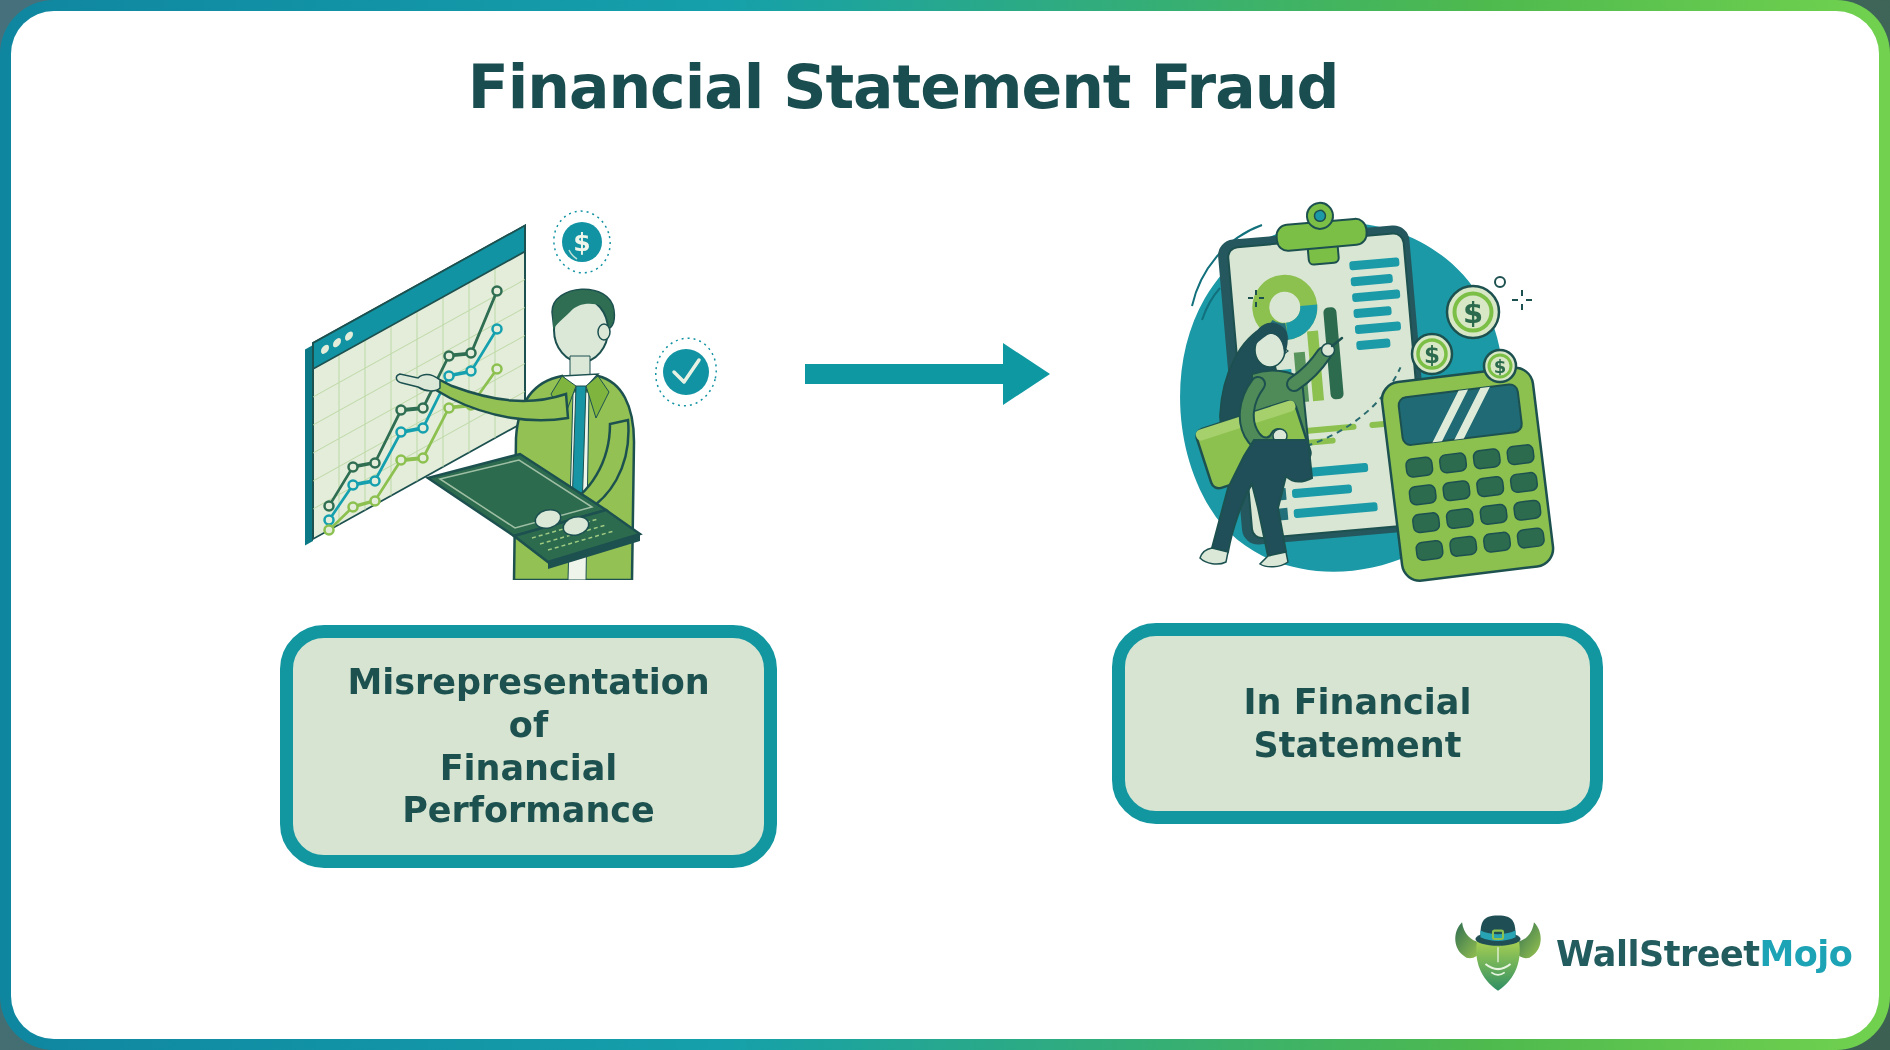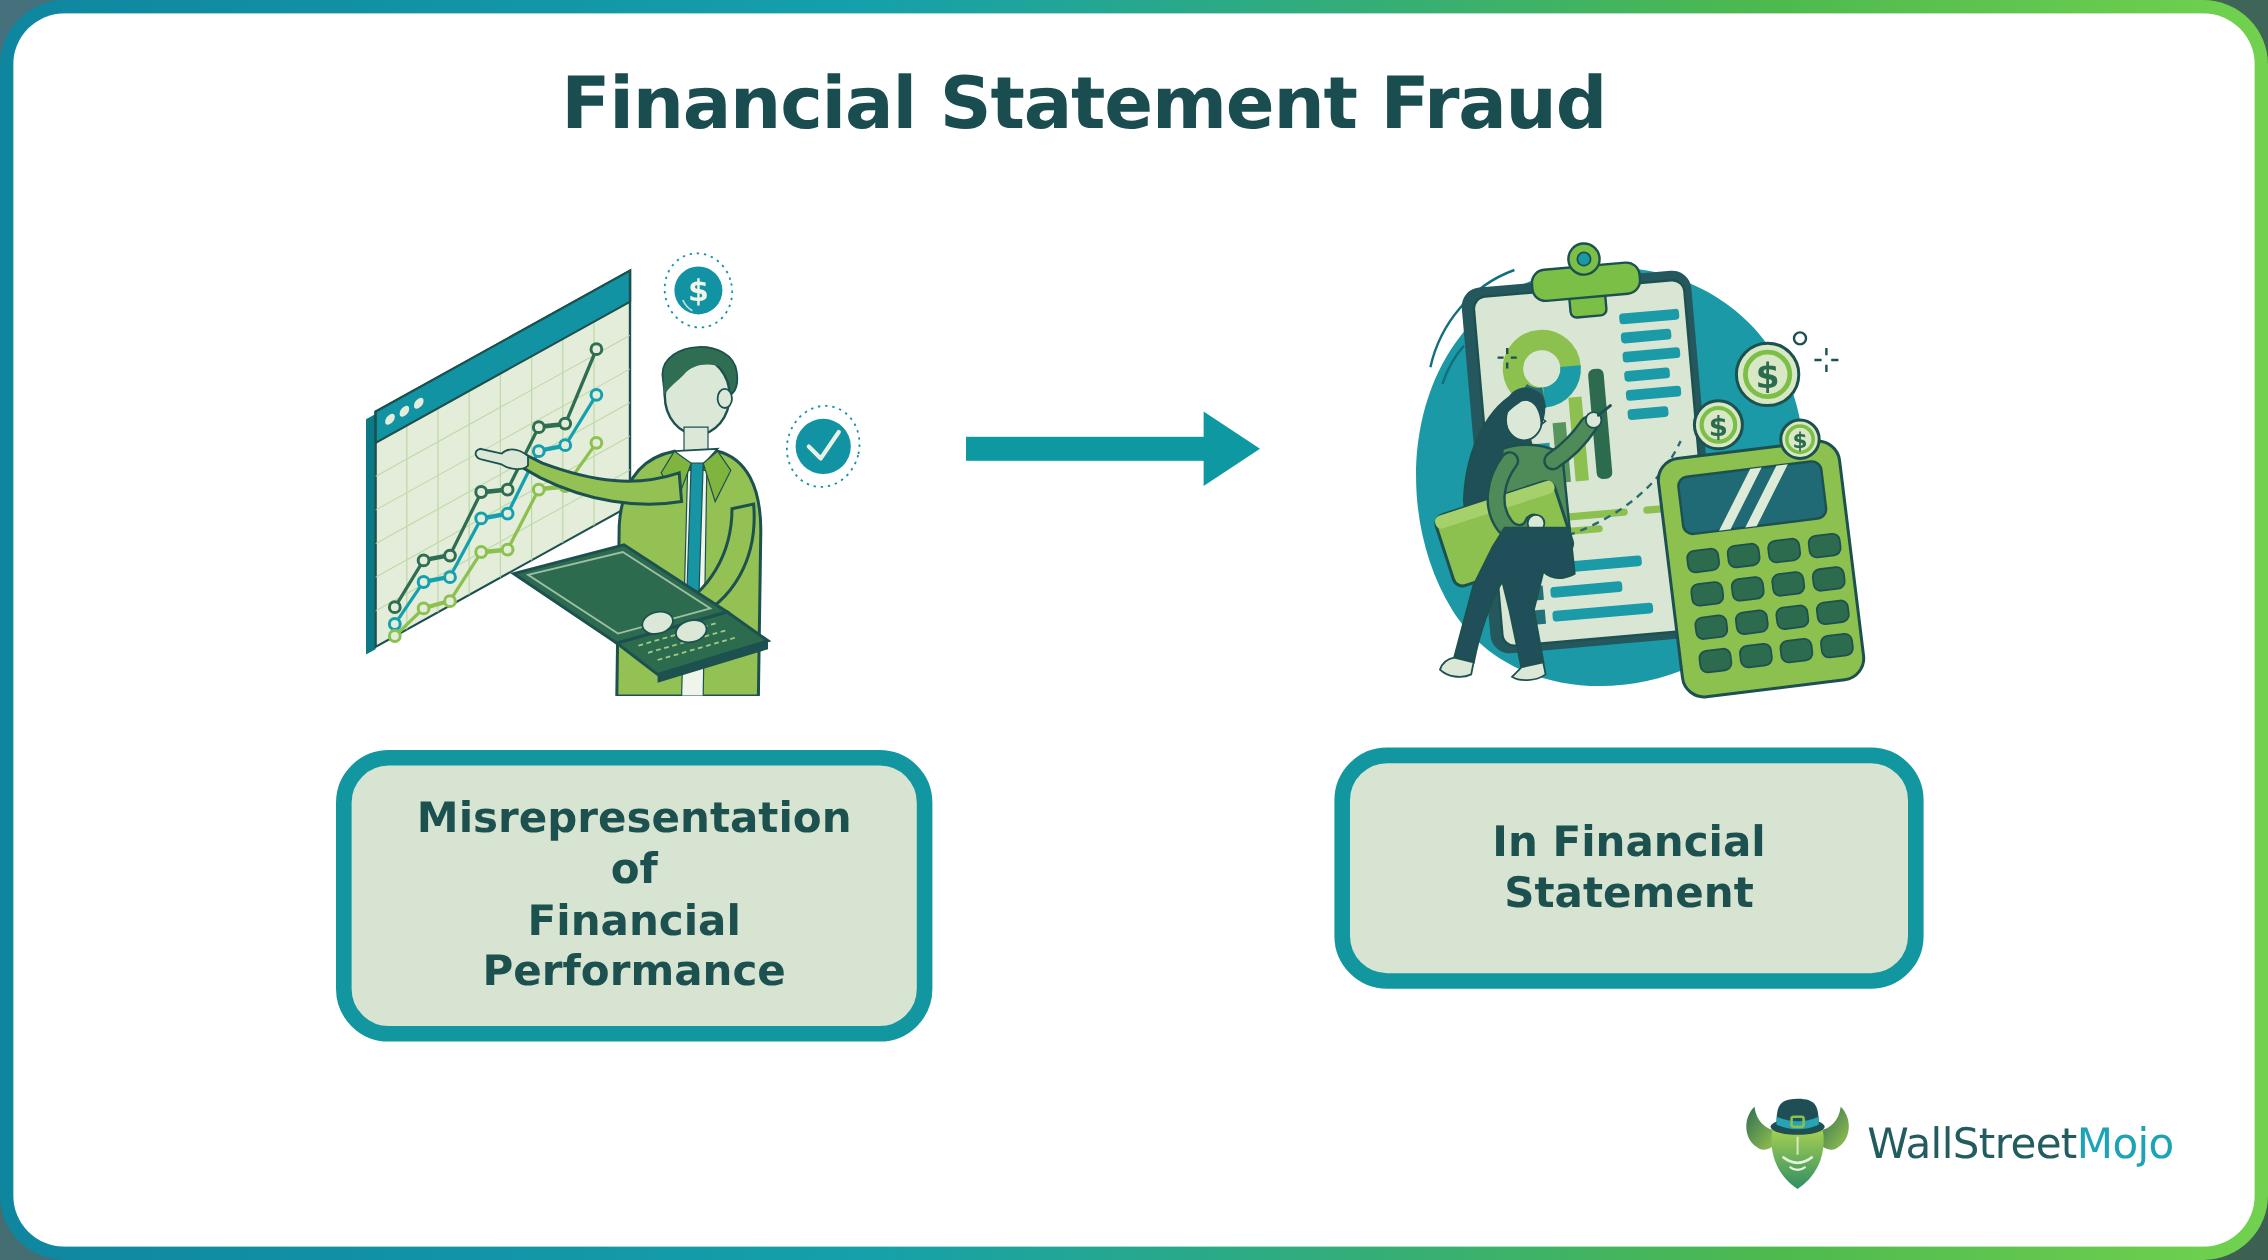--- a/index.html
+++ b/index.html
@@ -24,21 +24,21 @@
   .node{
     position:absolute;box-sizing:border-box;
     background:#d7e4d1;border:13px solid #1297a1;border-radius:44px;
     display:flex;align-items:center;justify-content:center;text-align:center;
     font-weight:800;font-size:35px;line-height:1.22;color:#1d5150;
     white-space:pre-line;padding:0 32px;
   }
   #node-left{left:280px;top:625px;width:497px;height:243px;}
   #node-right{left:1112px;top:623px;width:491px;height:201px;}
   .logo{position:absolute;left:1452px;top:912px;height:84px;display:flex;align-items:center;}
-  .brand{font-size:35px;font-weight:400;margin-left:12px;letter-spacing:-0.5px;}
+  .brand{font-size:35px;font-weight:700;margin-left:12px;letter-spacing:-0.5px;}
   .brand .p1{color:#235c5f;}
   .brand .p2{color:#1da3b6;}
   svg text{font-family:"DejaVu Sans","Liberation Sans",sans-serif;}
 </style>
 </head>
 <body>
 
 <div class="card"></div>
 
 <div class="title">Financial Statement Fraud</div>

